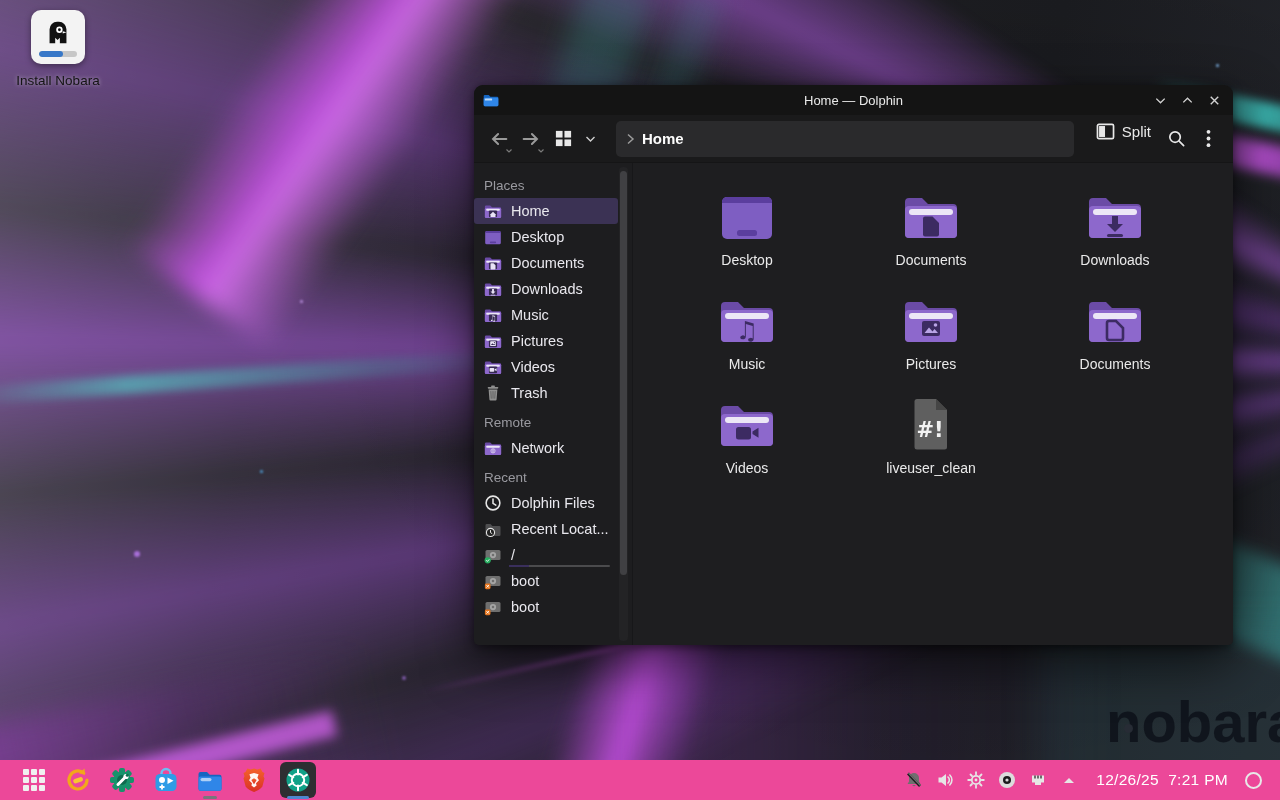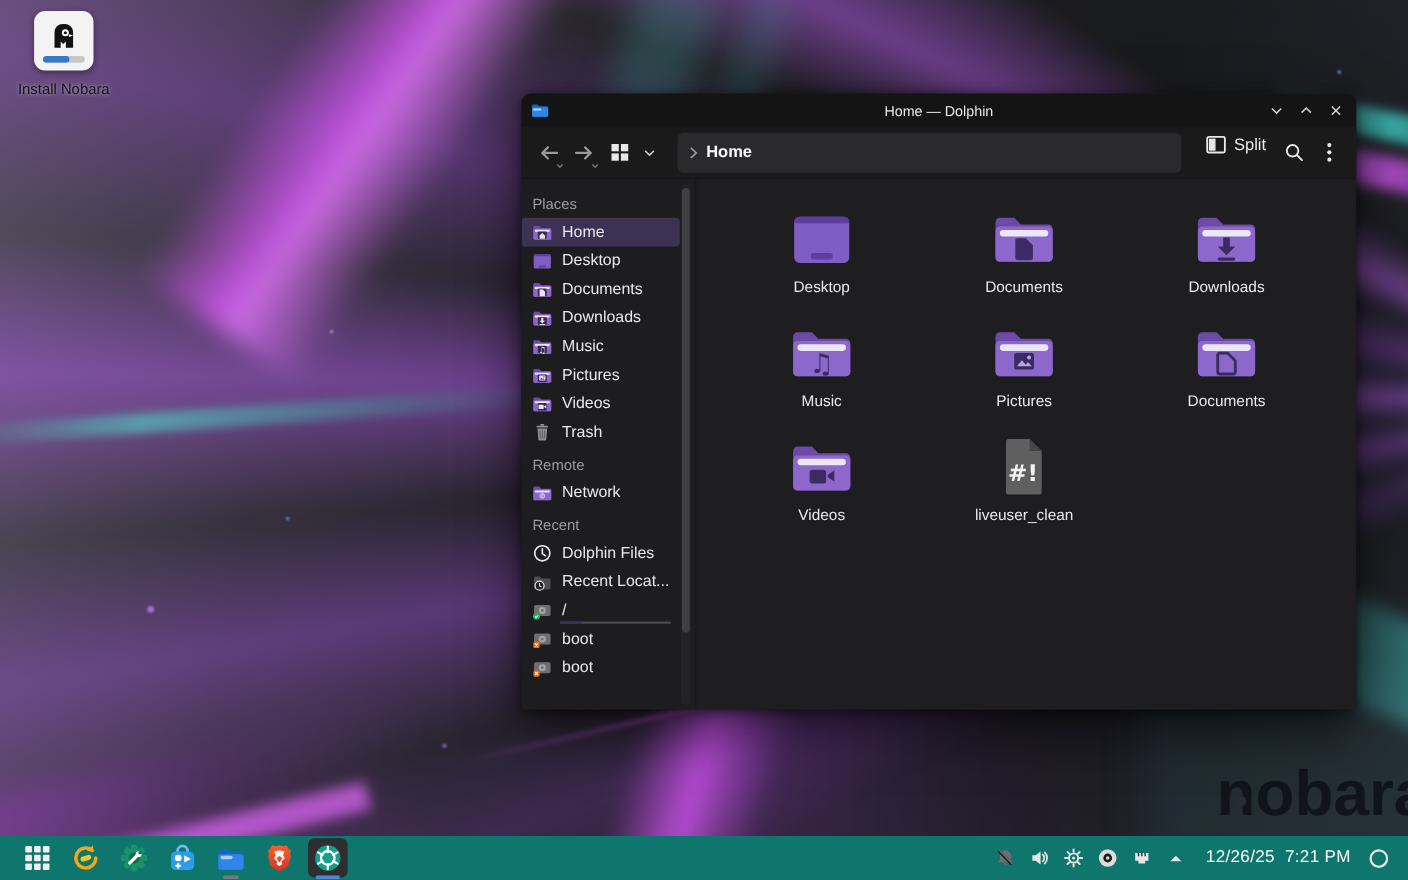--- a/index.html
+++ b/index.html
@@ -109,21 +109,21 @@
   .view { flex:1; background:#1e1e20; position:relative; border-left:1px solid #171719; }
   .grid { position:absolute; left:22px; top:21px; display:grid; grid-template-columns:repeat(3,184px); grid-auto-rows:104px; }
   .fitem { display:flex; flex-direction:column; align-items:center; cursor:pointer; }
   .fitem .fic { width:64px; height:64px; }
   .fitem .flabel { margin-top:4px; font-size:14px; color:#eaeaea; }
   .statusbox { position:absolute; left:0; bottom:0; height:33px; line-height:33px; padding:0 13px;
     background:#1a1a1b; border-top-right-radius:6px; font-size:13.5px; color:#e8e8e8;
     box-shadow:0 0 8px rgba(0,0,0,0.35); }
 
   
-  .panel { position:absolute; left:0; bottom:0; width:1280px; height:40px; background:#0f766e; z-index:10;
+  .panel { position:absolute; left:0; bottom:0; width:1280px; height:40px; background:#ec4899; z-index:10;
     display:flex; align-items:center; }
   .apps { display:flex; align-items:center; height:40px; padding-left:12px; }
   .appbtn { width:44px; height:40px; display:flex; align-items:center; justify-content:center; position:relative; cursor:pointer; }
   .appbtn .aic { width:28px; height:28px; }
   .appbtn.active::before { content:""; position:absolute; left:4px; top:2px; width:36px; height:36px;
     background:#2e2e32; border-radius:6px; }
   .appbtn .aic { position:relative; }
   .ind { position:absolute; bottom:1px; left:50%; transform:translateX(-50%); height:3px; border-radius:1.5px; }
   .ind.open { width:14px; background:#77777c; }
   .ind.active { width:22px; background:#4d87cf; }

